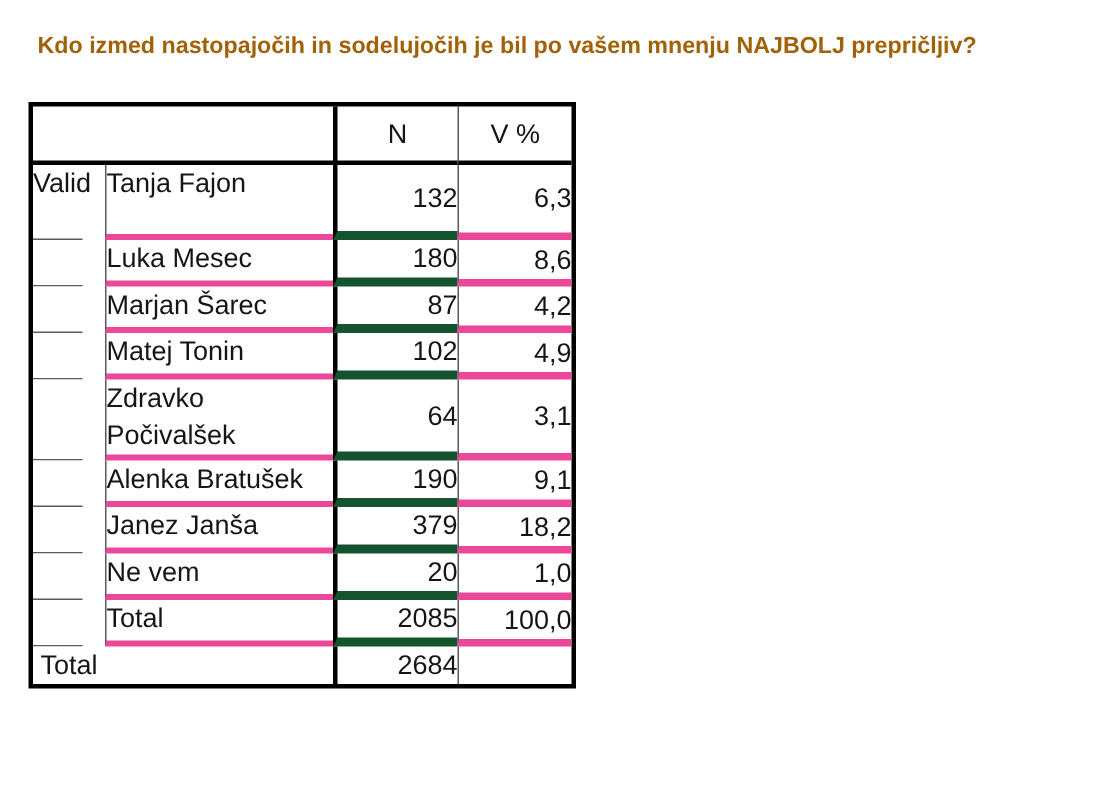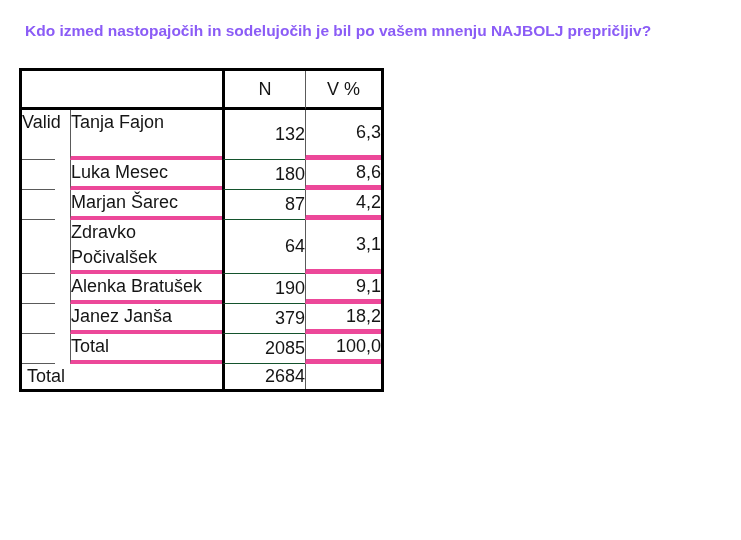--- a/index.html
+++ b/index.html
@@ -11,21 +11,21 @@
     font-family: "Liberation Sans", sans-serif;
     color: #111111;
     overflow: hidden;
   }
   .title {
     font-weight: bold;
     font-size: 15.5px;
     line-height: 20px;
     margin: 21px 0 0 25px;
     white-space: nowrap;
-    color: #8b5cf6;
+    color: #a16207;
   }
   table.freq {
     border-collapse: separate;
     border-spacing: 0;
     table-layout: fixed;
     box-sizing: border-box;
     width: 365px;
     margin: 27px 0 0 19px;
     border: 3px solid #000000;
   }
@@ -75,21 +75,21 @@
   td.lbl {
     vertical-align: top;
     padding-left: 6px;
     border-left: 1px solid #5a5a5a;
     border-bottom: 4px solid #ec4899;
   }
   td.n {
     text-align: right;
     padding-right: 5px;
     border-left: 3px solid #000;
-    border-bottom: 1px solid #14532d;
+    border-bottom: 6px solid #14532d;
     vertical-align: middle;
   }
   td.pct {
     text-align: right;
     padding-right: 7px;
     border-left: 1px solid #5a5a5a;
     border-bottom: 5px solid #ec4899;
     vertical-align: middle;
   }
 
@@ -136,20 +136,26 @@
     <td class="pct">8,6</td>
   </tr>
 
   <tr class="r">
     <td class="g"></td>
     <td class="lbl">Marjan Šarec</td>
     <td class="n">87</td>
     <td class="pct">4,2</td>
   </tr>
 
+  <tr class="r">
+    <td class="g"></td>
+    <td class="lbl">Matej Tonin</td>
+    <td class="n">102</td>
+    <td class="pct">4,9</td>
+  </tr>
 
 
   <tr class="tall">
     <td class="g"></td>
     <td class="lbl">Zdravko Počivalšek</td>
     <td class="n">64</td>
     <td class="pct">3,1</td>
   </tr>
 
   <tr class="r">
@@ -160,20 +166,26 @@
   </tr>
 
   <tr class="r">
     <td class="g"></td>
     <td class="lbl">Janez Janša</td>
     <td class="n">379</td>
     <td class="pct">18,2</td>
   </tr>
 
 
+  <tr class="r">
+    <td class="g"></td>
+    <td class="lbl">Ne vem</td>
+    <td class="n">20</td>
+    <td class="pct">1,0</td>
+  </tr>
 
   <tr class="r">
     <td class="g"></td>
     <td class="lbl">Total</td>
     <td class="n">2085</td>
     <td class="pct">100,0</td>
   </tr>
 
 
   <tr class="r last">

